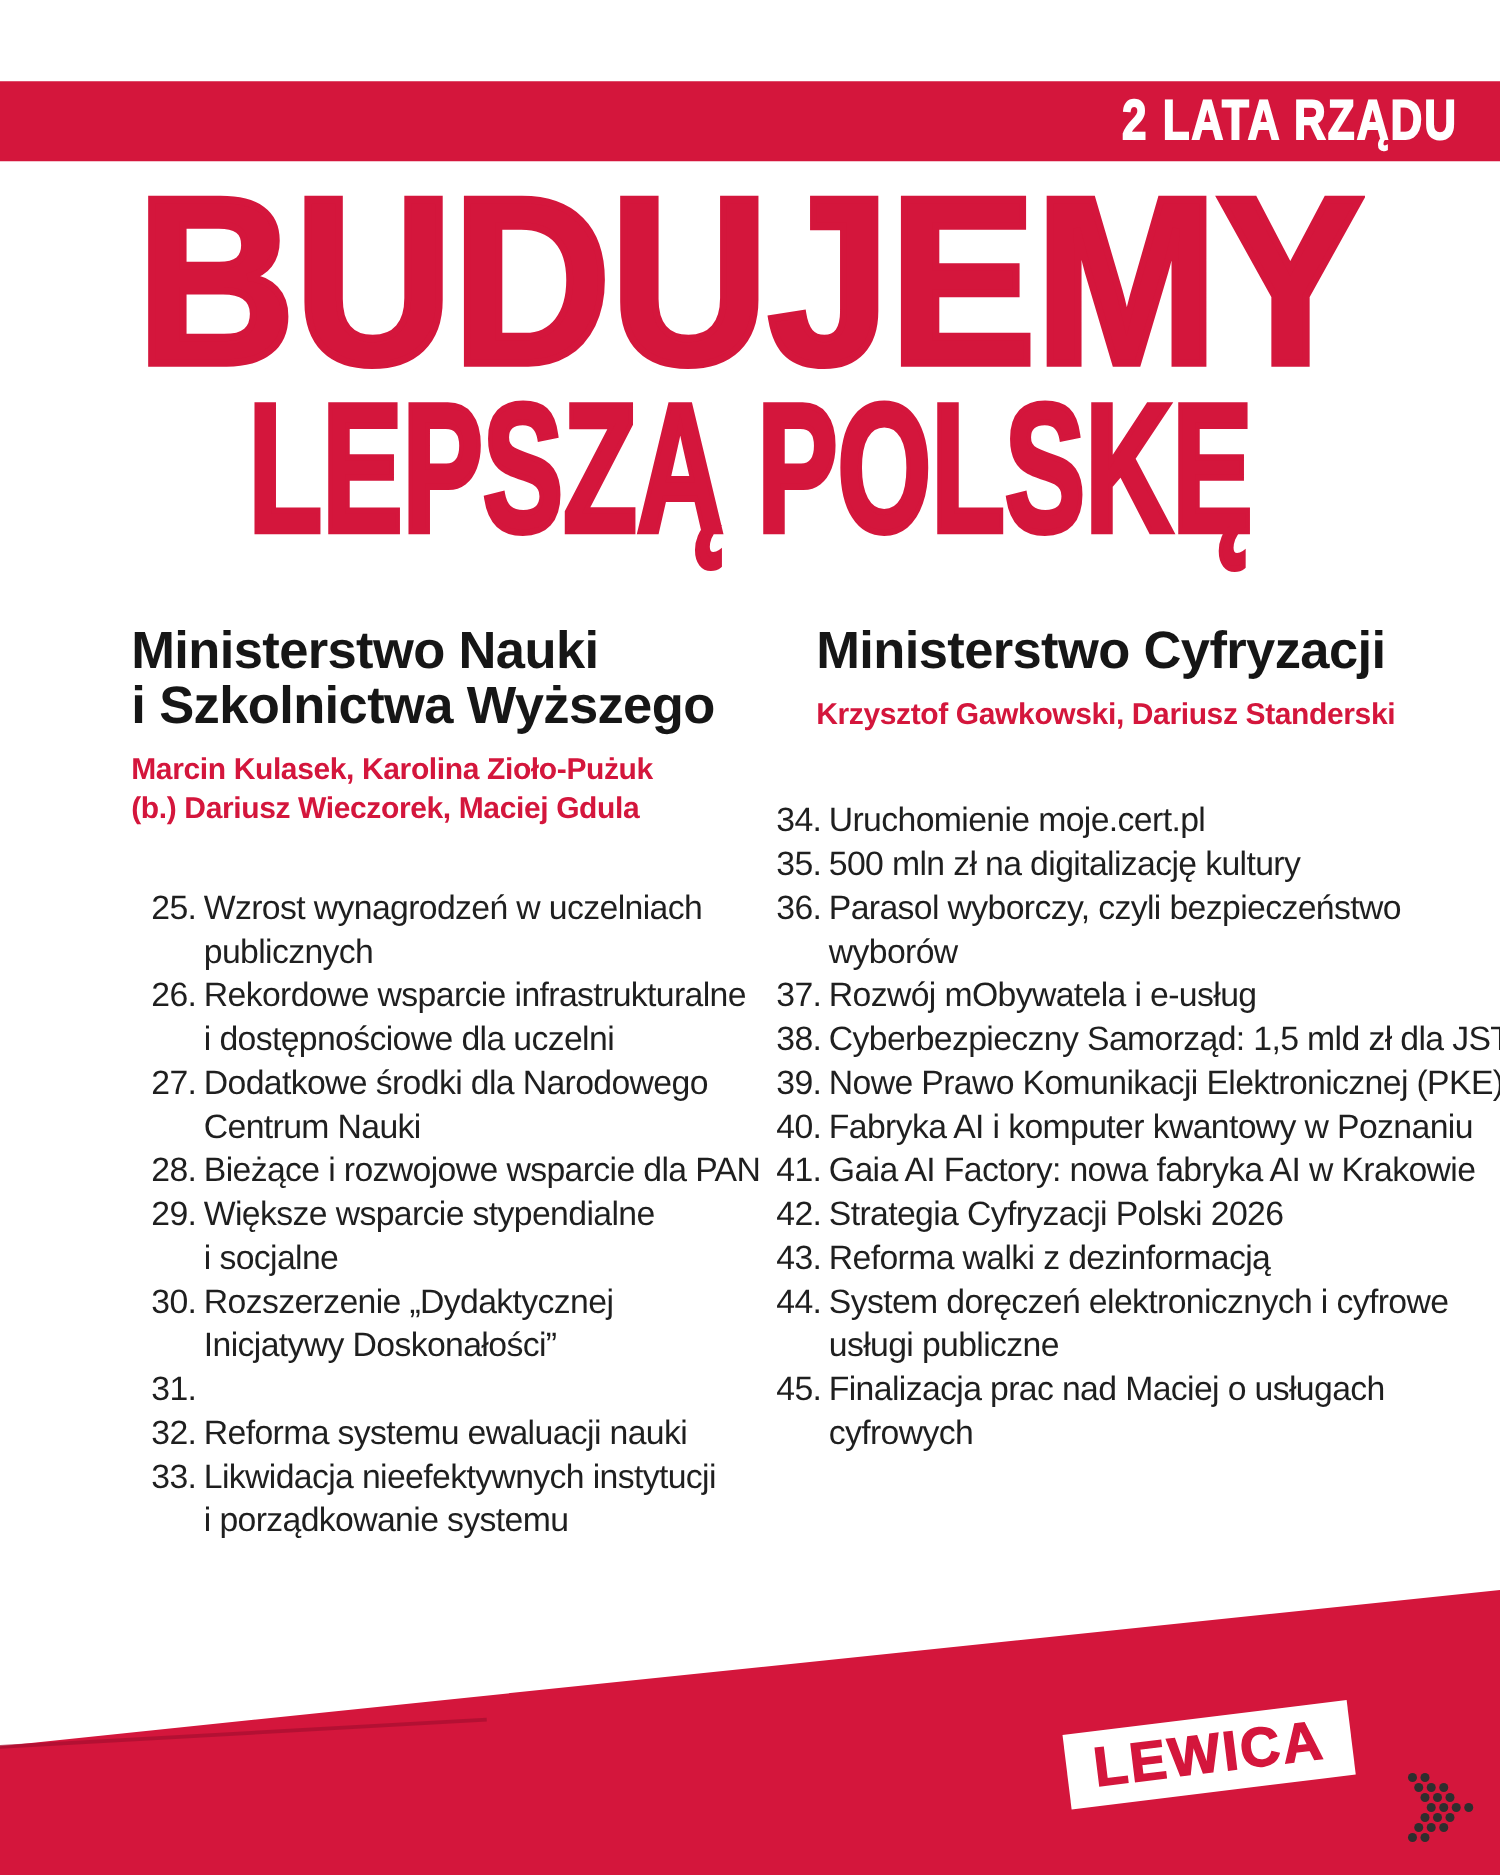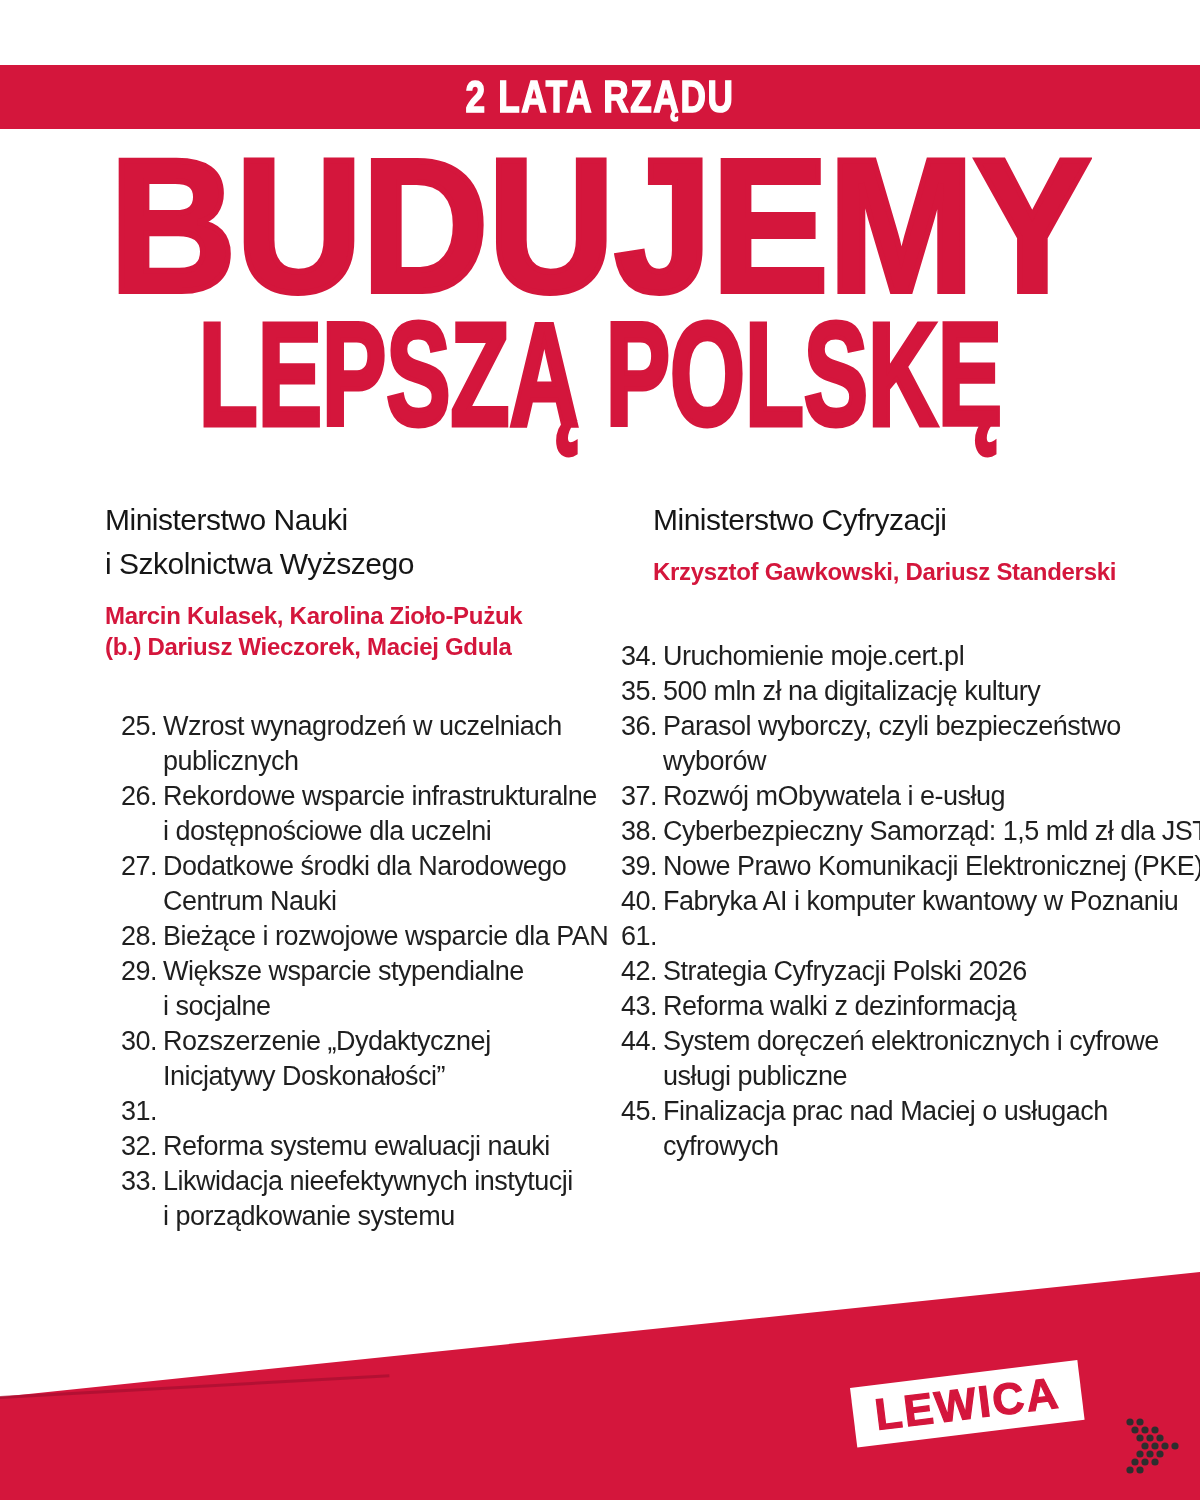--- a/index.html
+++ b/index.html
@@ -10,21 +10,21 @@
   }
   html,body{margin:0;padding:0;background:#e9e9e9;}
   .page{
     position:relative;width:1200px;height:1500px;margin:0 auto;
     background:#ffffff;overflow:hidden;
     font-family:"Liberation Sans", sans-serif;
   }
   
   .banner{
     position:absolute;top:65px;left:0;width:1200px;height:64px;
-    background:var(--red);display:flex;align-items:center;justify-content:center;
+    background:var(--red);display:flex;align-items:center;justify-content:flex-end;
   }
   .banner-label{
     color:#fff;font-weight:bold;font-size:44px;letter-spacing:2px;white-space:nowrap;
     transform:scale(0.80,1.02);-webkit-text-stroke:1.5px #fff;
   }
   
   .title{
     position:absolute;left:0;width:1200px;display:flex;align-items:center;justify-content:center;
     color:var(--red);font-weight:bold;line-height:1;
   }
@@ -36,21 +36,21 @@
   }
   .title .t2{
     font-size:146px;white-space:nowrap;transform:scaleX(0.66);
     -webkit-text-stroke:5px currentColor;letter-spacing:0px;
   }
   
   .col{position:absolute;top:498px;}
   .col.left{left:105px;width:490px;}
   .col.right{left:605px;width:580px;margin-left:48px;}
   .col h2{
-    margin:0;font-size:30px;line-height:44px;font-weight:normal;color:var(--ink);
+    margin:0;font-size:42px;line-height:44px;font-weight:bold;color:var(--ink);
     white-space:pre-line;letter-spacing:-0.5px;
   }
   .ministers{
     margin:14px 0 0 0;font-size:24px;line-height:31px;font-weight:bold;color:var(--red);
     white-space:pre-line;letter-spacing:-0.3px;
   }
   
   .list{
     position:absolute;margin:16px;padding:0;list-style:none;
     font-size:27px;line-height:35px;color:var(--list-ink);letter-spacing:-0.5px;
@@ -178,21 +178,22 @@
       </li>
       <li>
         <span class="num">39.</span>
         <span class="txt">Nowe Prawo Komunikacji Elektronicznej (PKE)</span>
       </li>
       <li>
         <span class="num">40.</span>
         <span class="txt">Fabryka AI i komputer kwantowy w Poznaniu</span>
       </li>
       <li>
-        <span class="num">61.</span>
+        <span class="num">41.</span>
+        <span class="txt">Gaia AI Factory: nowa fabryka AI w Krakowie</span>
       </li>
       <li>
         <span class="num">42.</span>
         <span class="txt">Strategia Cyfryzacji Polski 2026</span>
       </li>
       <li>
         <span class="num">43.</span>
         <span class="txt">Reforma walki z dezinformacją</span>
       </li>
       <li>

